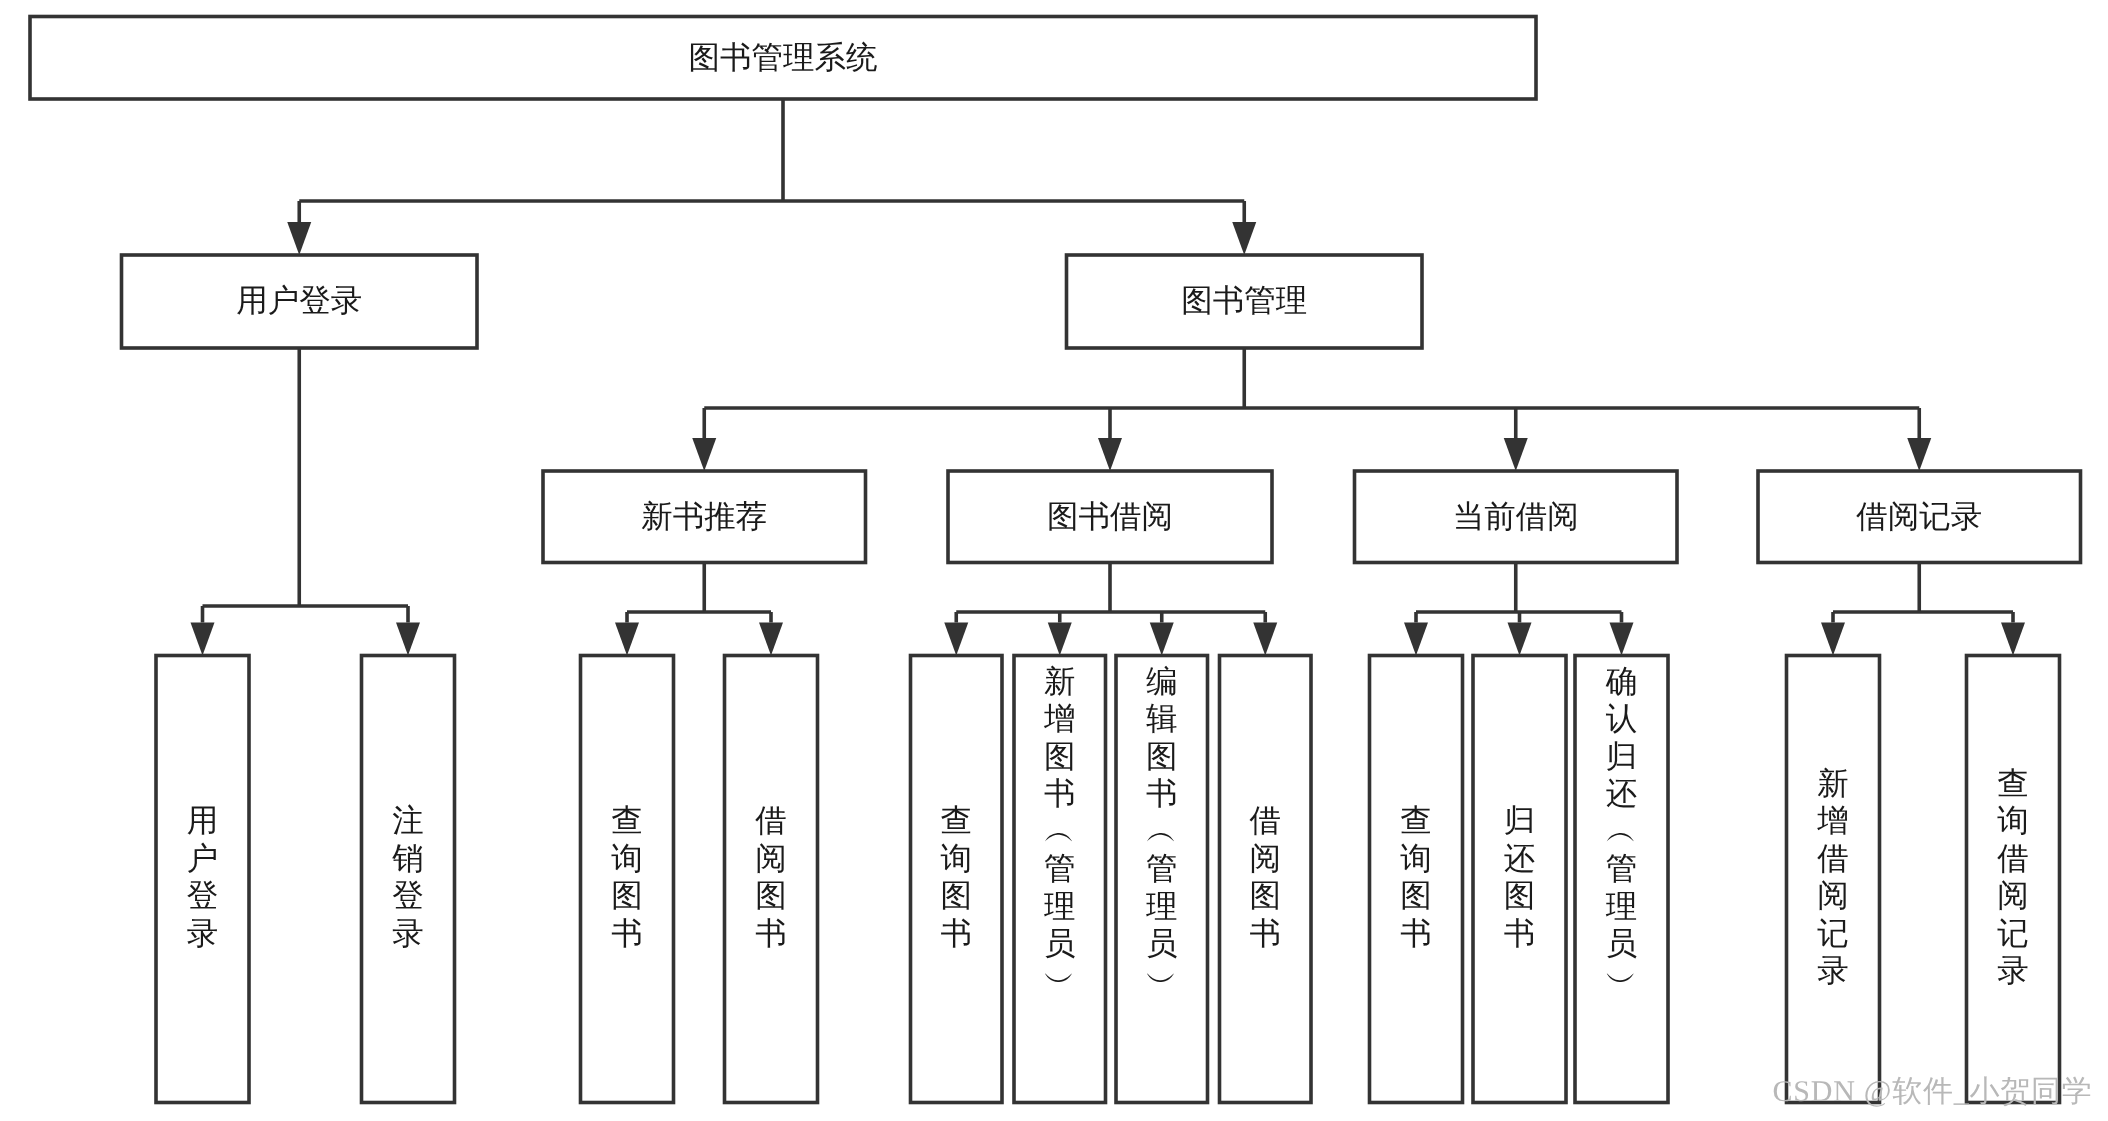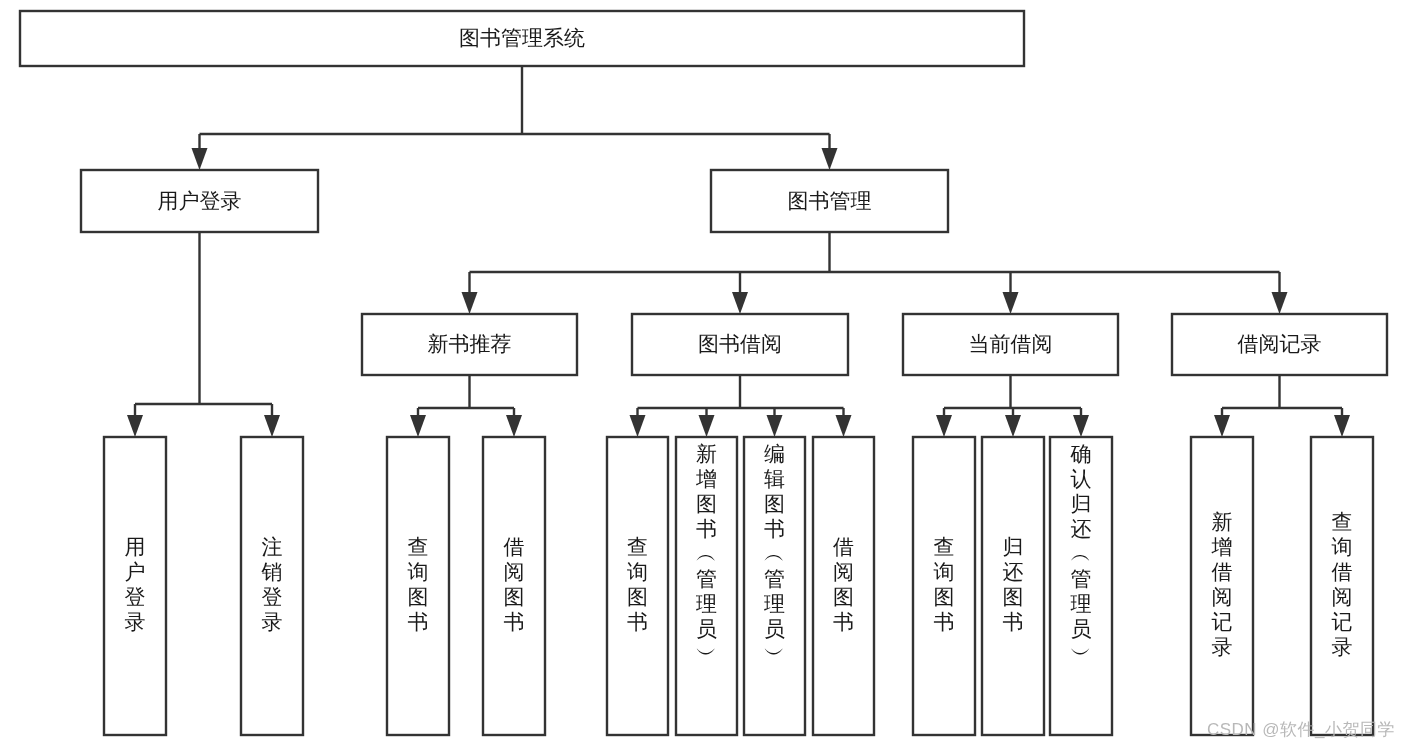--- a/index.html
+++ b/index.html
@@ -53,22 +53,22 @@
   .node-label-v {
     font-family: "Liberation Sans", "DejaVu Sans", sans-serif;
     font-size: 21px;
     fill: #1a1a1a;
     text-anchor: middle;
   }
   .watermark-text {
     position: absolute;
     right: 10px;
     bottom: 6px;
-    font-family: Liberation Sans, sans-serif;
-    font-size: 17px;
+    font-family: Liberation Serif, serif;
+    font-size: 20px;
     color: #b8b8b8;
     white-space: nowrap;
     letter-spacing: 0.5px;
     user-select: none;
   }
 </style>
 </head>
 <body>
 
 <div id="diagram-root">

